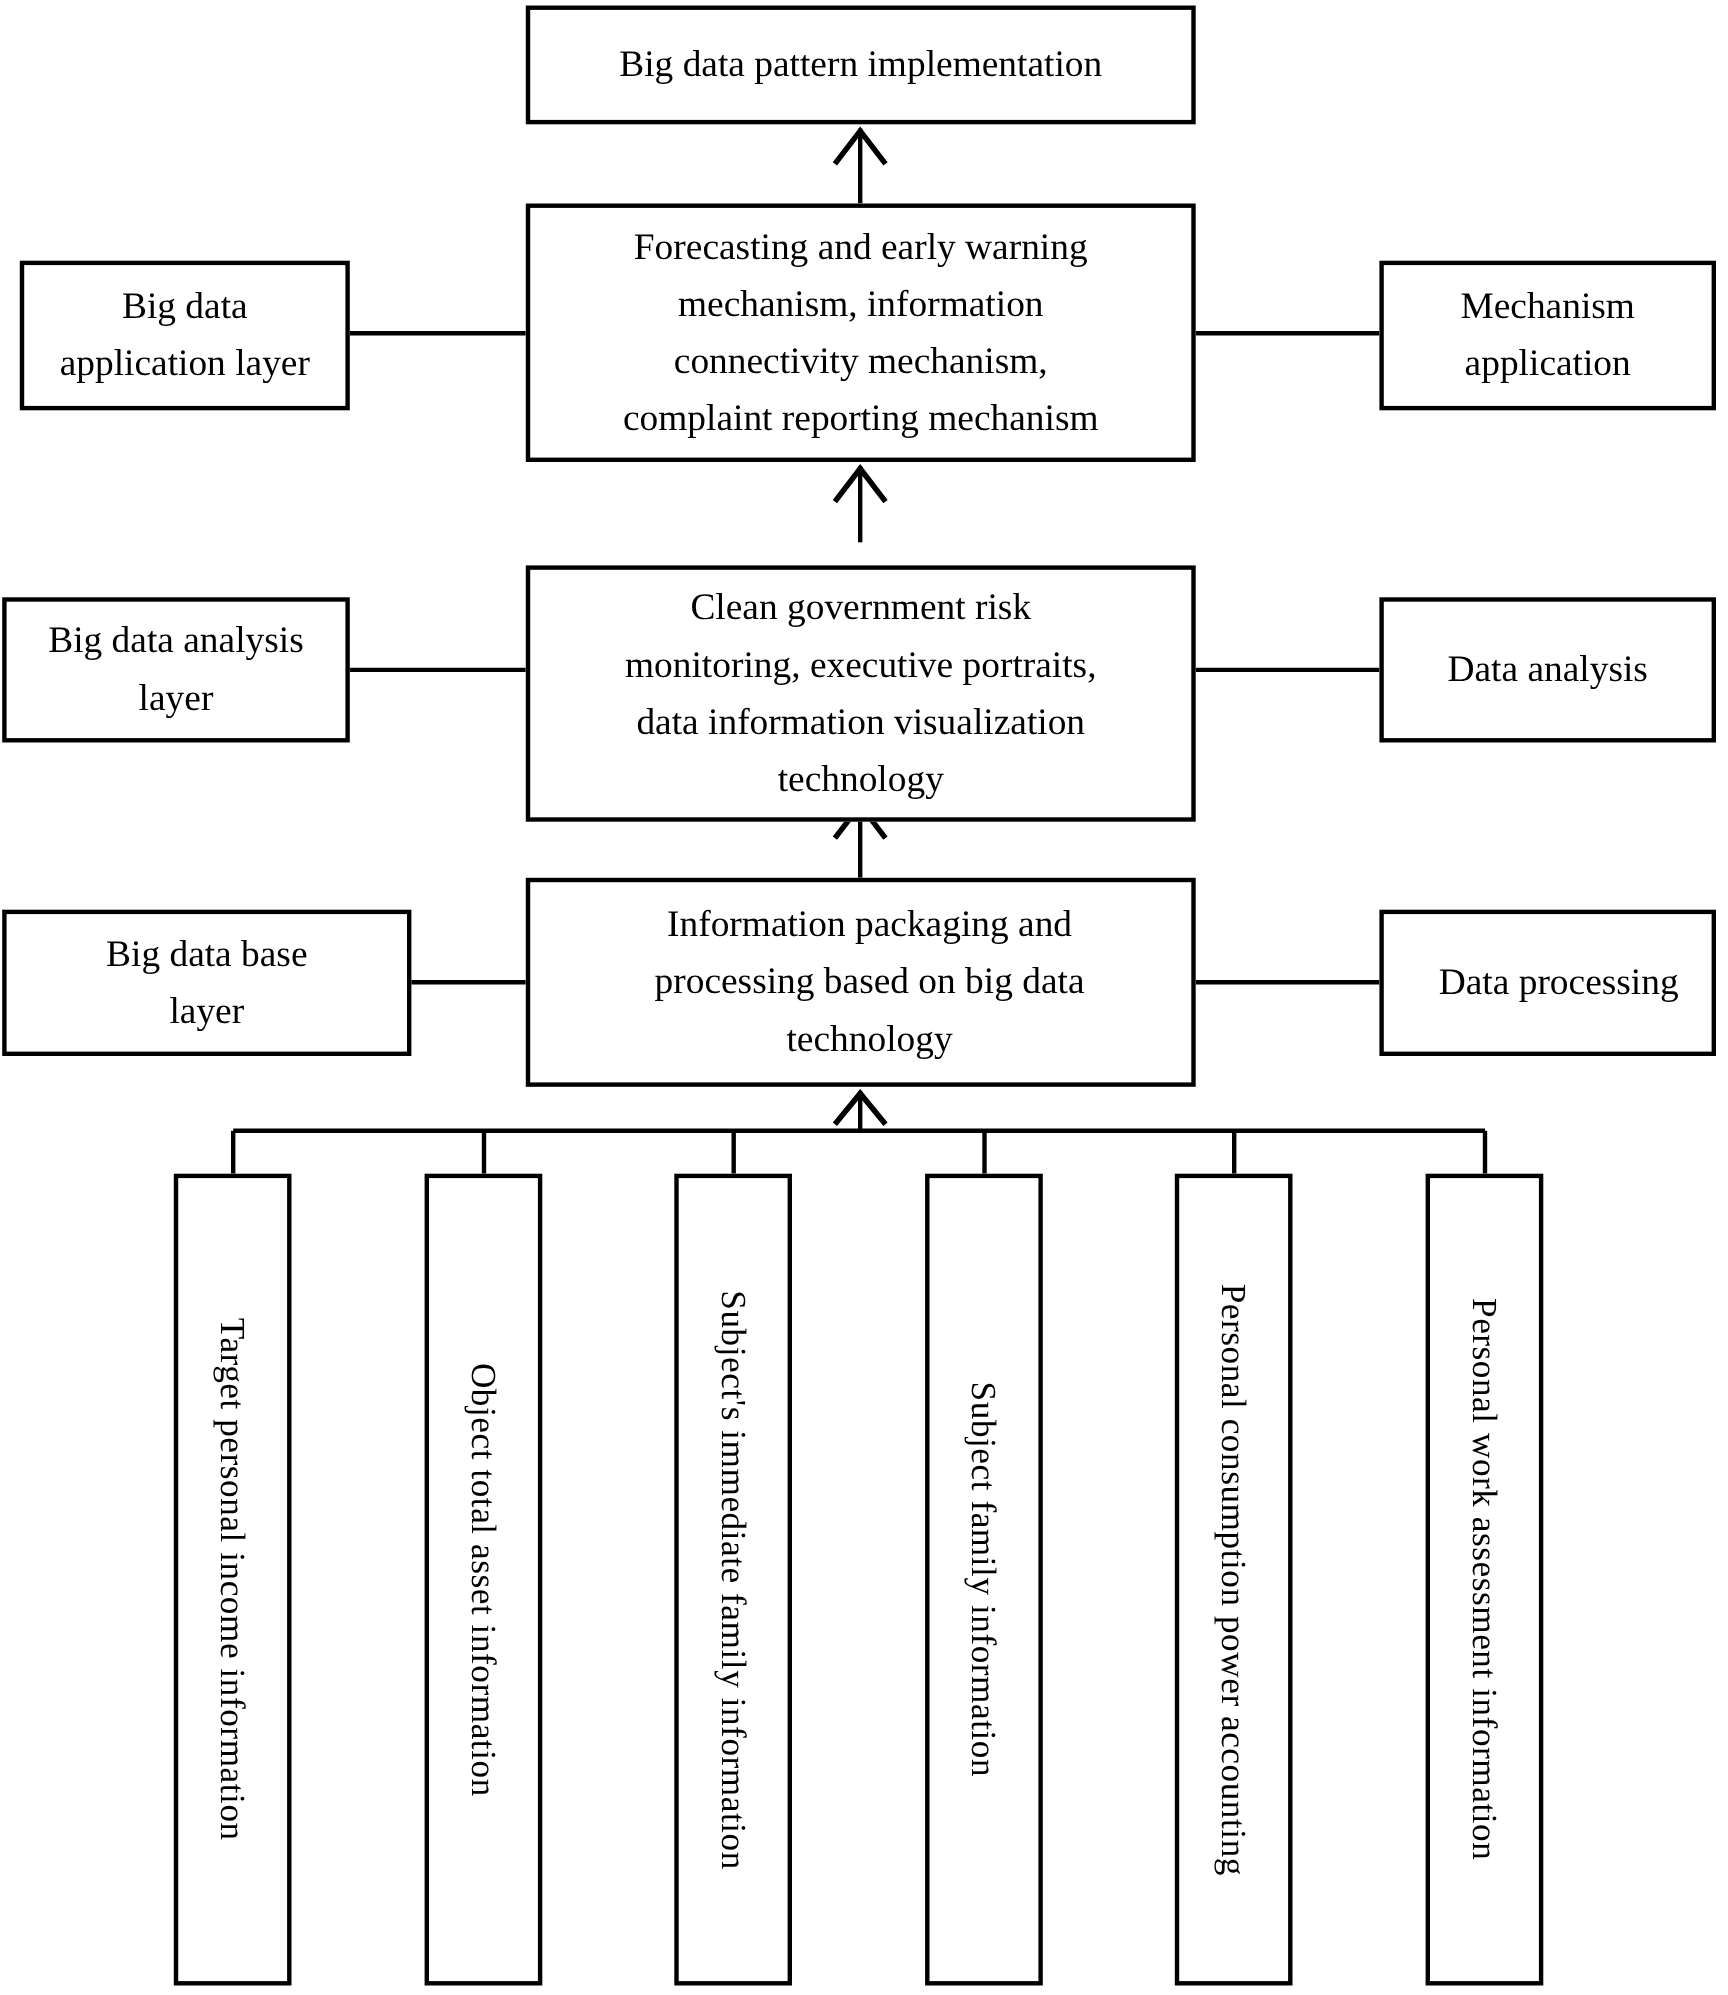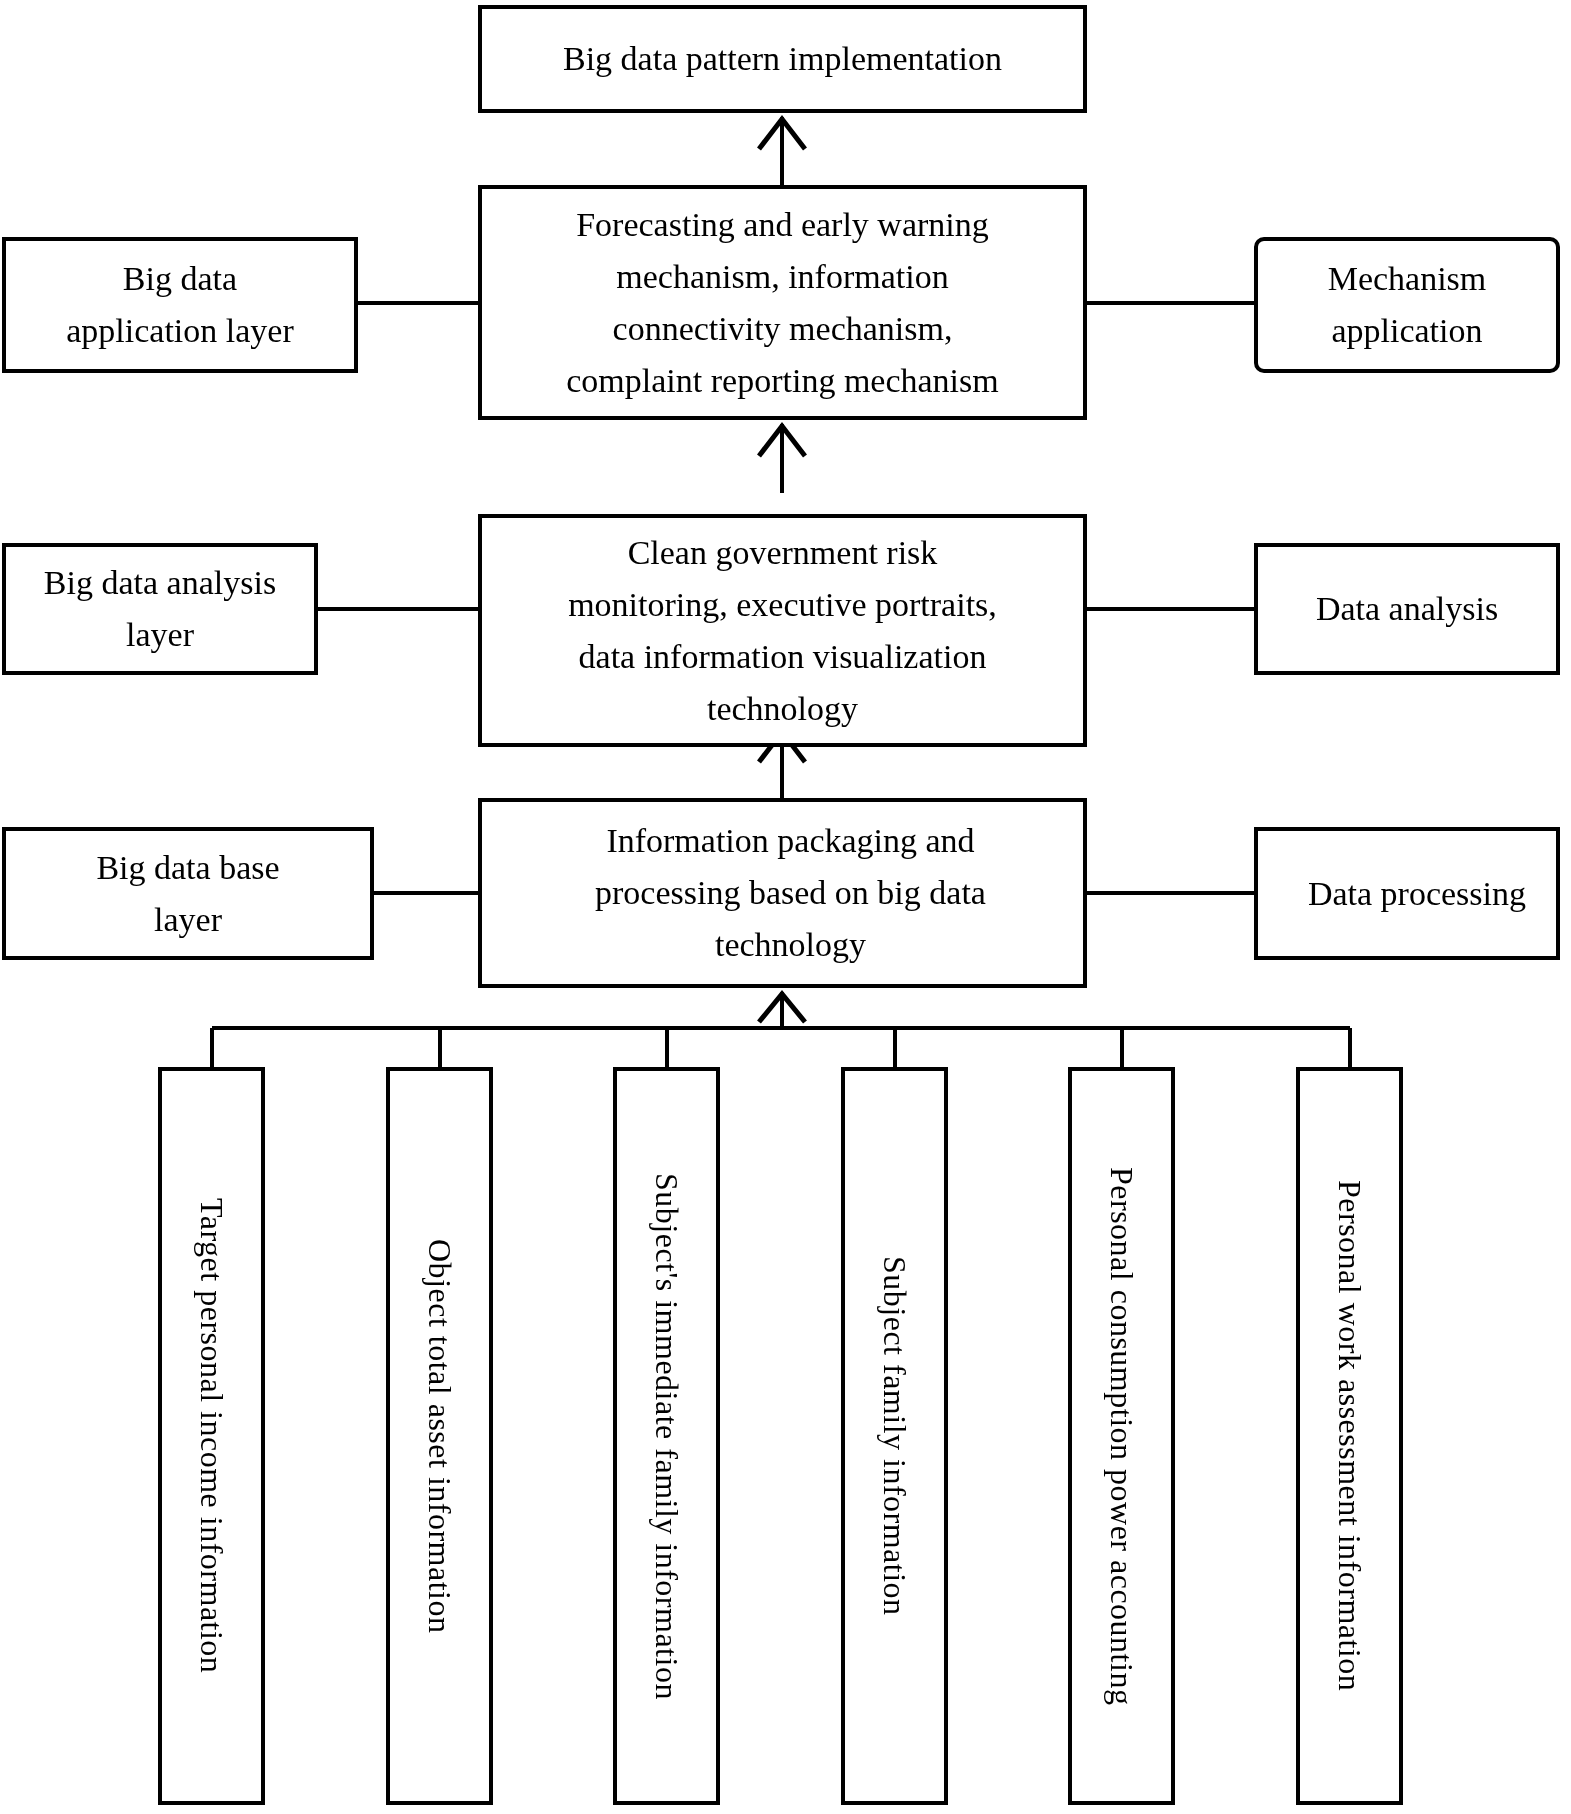--- a/index.html
+++ b/index.html
@@ -24,22 +24,22 @@
   }
   .box-label {
     white-space: pre-line;
     font-size: 34px;
     line-height: 52px;
   }
   
   .b-top    { left: 478px; top: 5px;   width: 609px; height: 108px; }
   
   .b-c2     { left: 478px; top: 185px; width: 609px; height: 235px; justify-content: center; }
-  .b-l2     { left: 2px;   top: 237px; width: 356px; height: 136px; }
-  .b-r2     { left: 1254px;top: 237px; width: 306px; height: 136px; border-radius: 10px; }
+  .b-l2     { left: 18px;   top: 237px; width: 300px; height: 136px; }
+  .b-r2     { left: 1254px;top: 237px; width: 306px; height: 136px; }
   
   .b-c3     { left: 478px; top: 493px; width: 609px; height: 233px; margin-top: 21px; }
   .b-l3     { left: 2px;   top: 543px; width: 316px; height: 132px; }
   .b-r3     { left: 1254px;top: 543px; width: 306px; height: 132px; }
   
   .b-c4     { left: 478px; top: 798px; width: 609px; height: 190px; padding-left: 16px; }
   .b-l4     { left: 2px;   top: 827px; width: 372px; height: 133px; }
   .b-r4     { left: 1254px;top: 827px; width: 306px; height: 133px; padding-left: 20px; }
   
   .vbox { position: absolute; top: 1067px; width: 107px; height: 738px;

